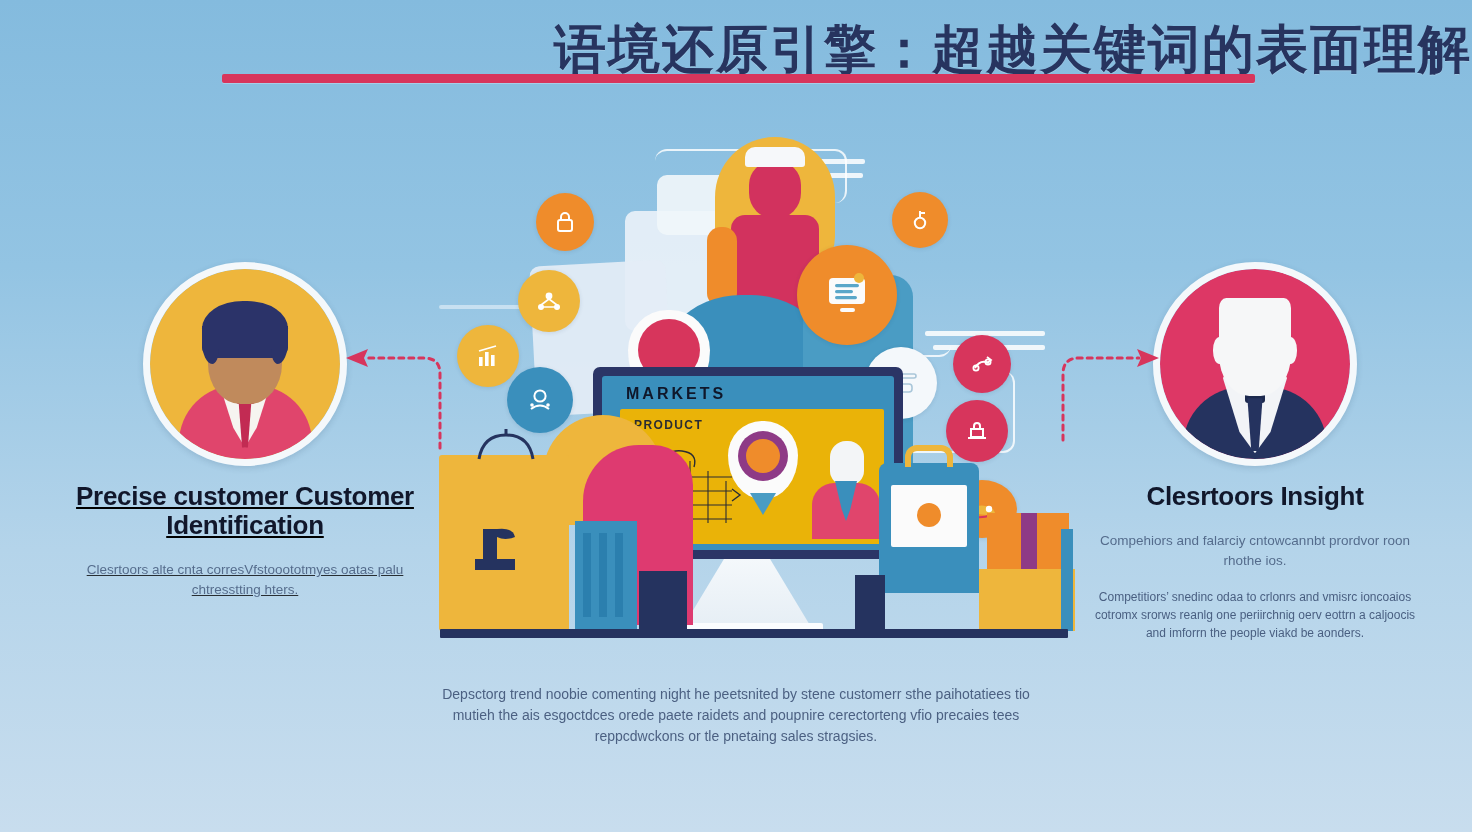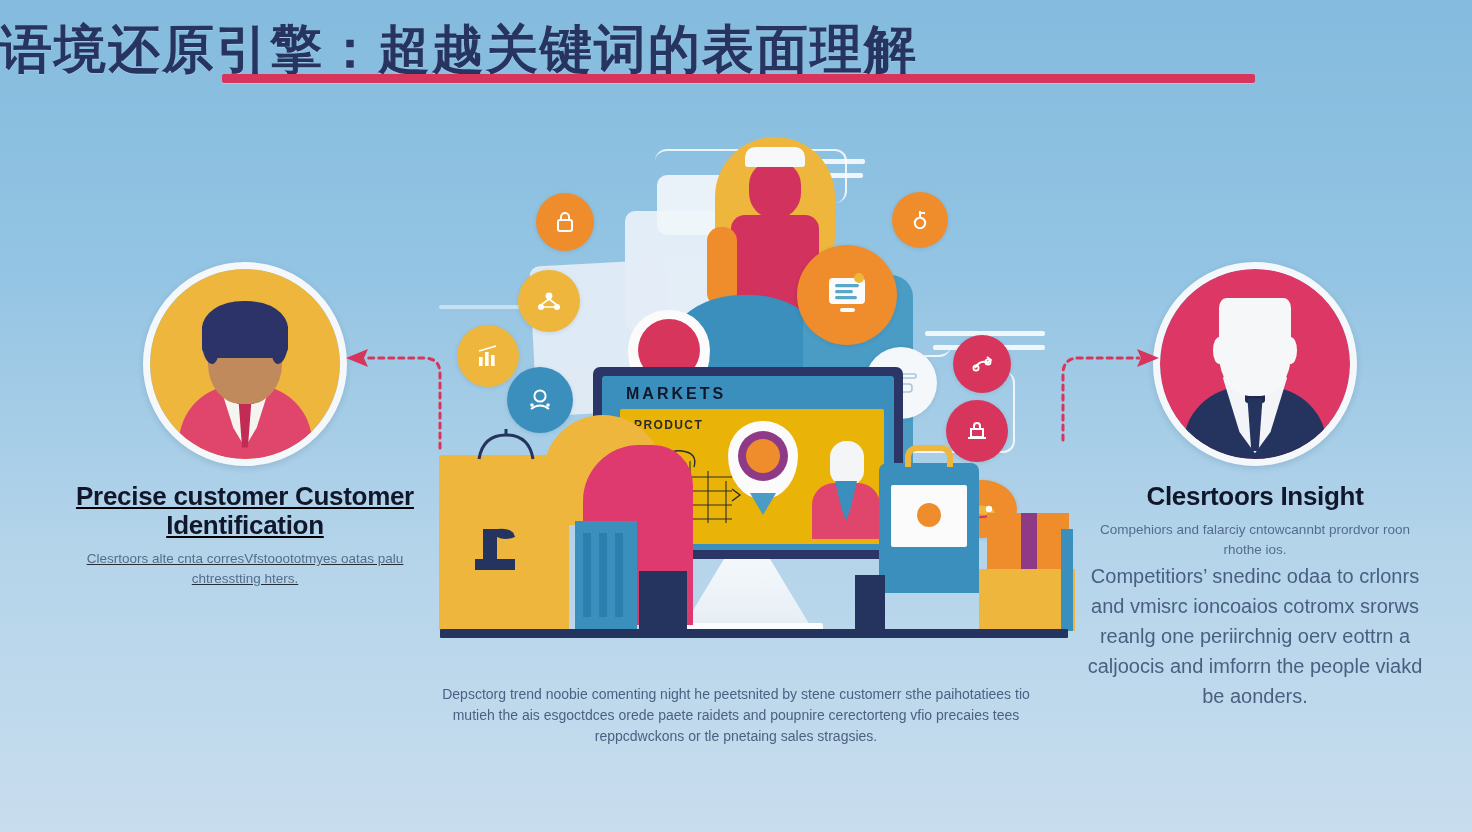--- a/index.html
+++ b/index.html
@@ -14,21 +14,21 @@
     height: 832px;
     overflow: hidden;
     font-family: "Liberation Sans", "DejaVu Sans", sans-serif;
     background: linear-gradient(180deg, #84bbde 0%, #93c4e3 32%, #b4d4ea 66%, #c8ddee 100%);
   }
 
   
   #title-block {
     position: absolute;
     top: 20px; left: 0; width: 1472px;
-    text-align: left;
+    text-align: right;
   }
   #page-title {
     font-size: 52px;
     font-weight: 700;
     letter-spacing: 2px;
     color: #27345f;
     line-height: 1.15;
     white-space: nowrap;
     text-shadow: 0 1px 0 rgba(255,255,255,.18);
   }
@@ -99,30 +99,31 @@
 
   .panel-heading {
     margin-top: 16px;
     font-size: 26px;
     font-weight: 700;
     color: #11172b;
     line-height: 1.12;
     letter-spacing: -0.3px;
   }
   .panel-sub {
-    margin-top: 9px;
+    margin-top: 20px;
     font-size: 13.5px;
     color: #3a4f72;
     line-height: 1.5;
     opacity: .78;
     filter: blur(.35px);
     text-align: center;
   }
   .panel-body {
-    font-size: 20px;
+    margin-top: 16px;
+    font-size: 12px;
     color: #31456a;
     line-height: 1.5;
     opacity: .82;
     filter: blur(.3px);
   }
 
   
   .arrow { position: absolute; }
   #arrow-left  { left: 340px;  top: 330px; }
   #arrow-right { left: 1055px; top: 330px; }

